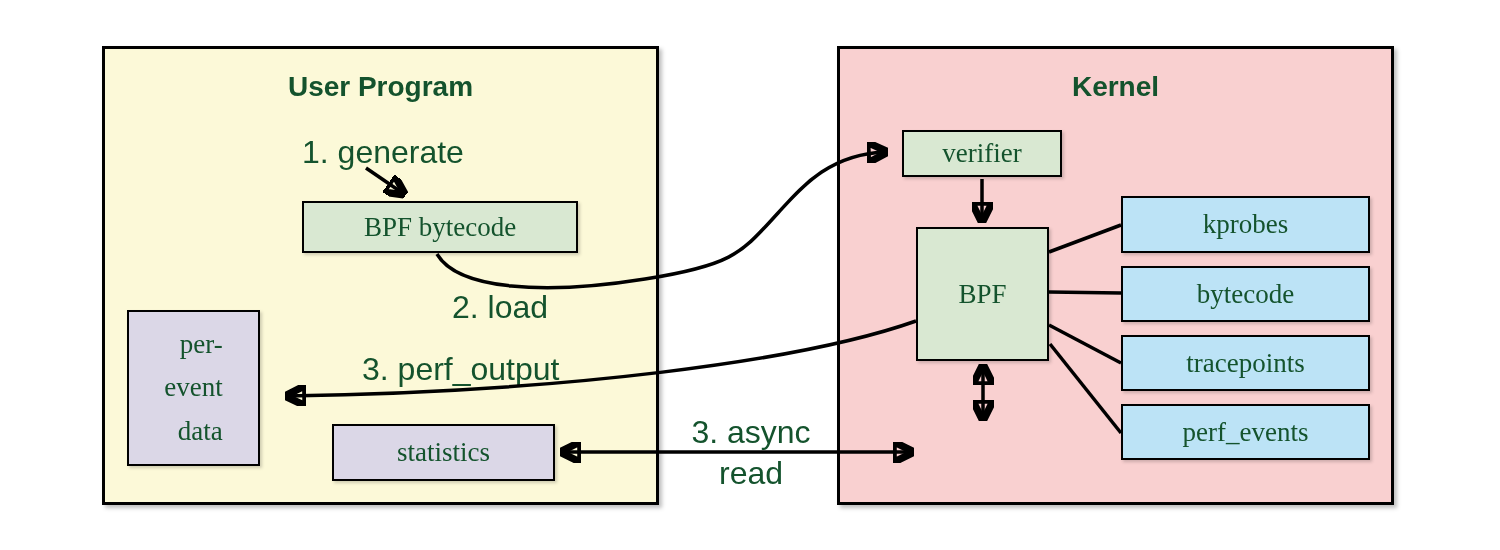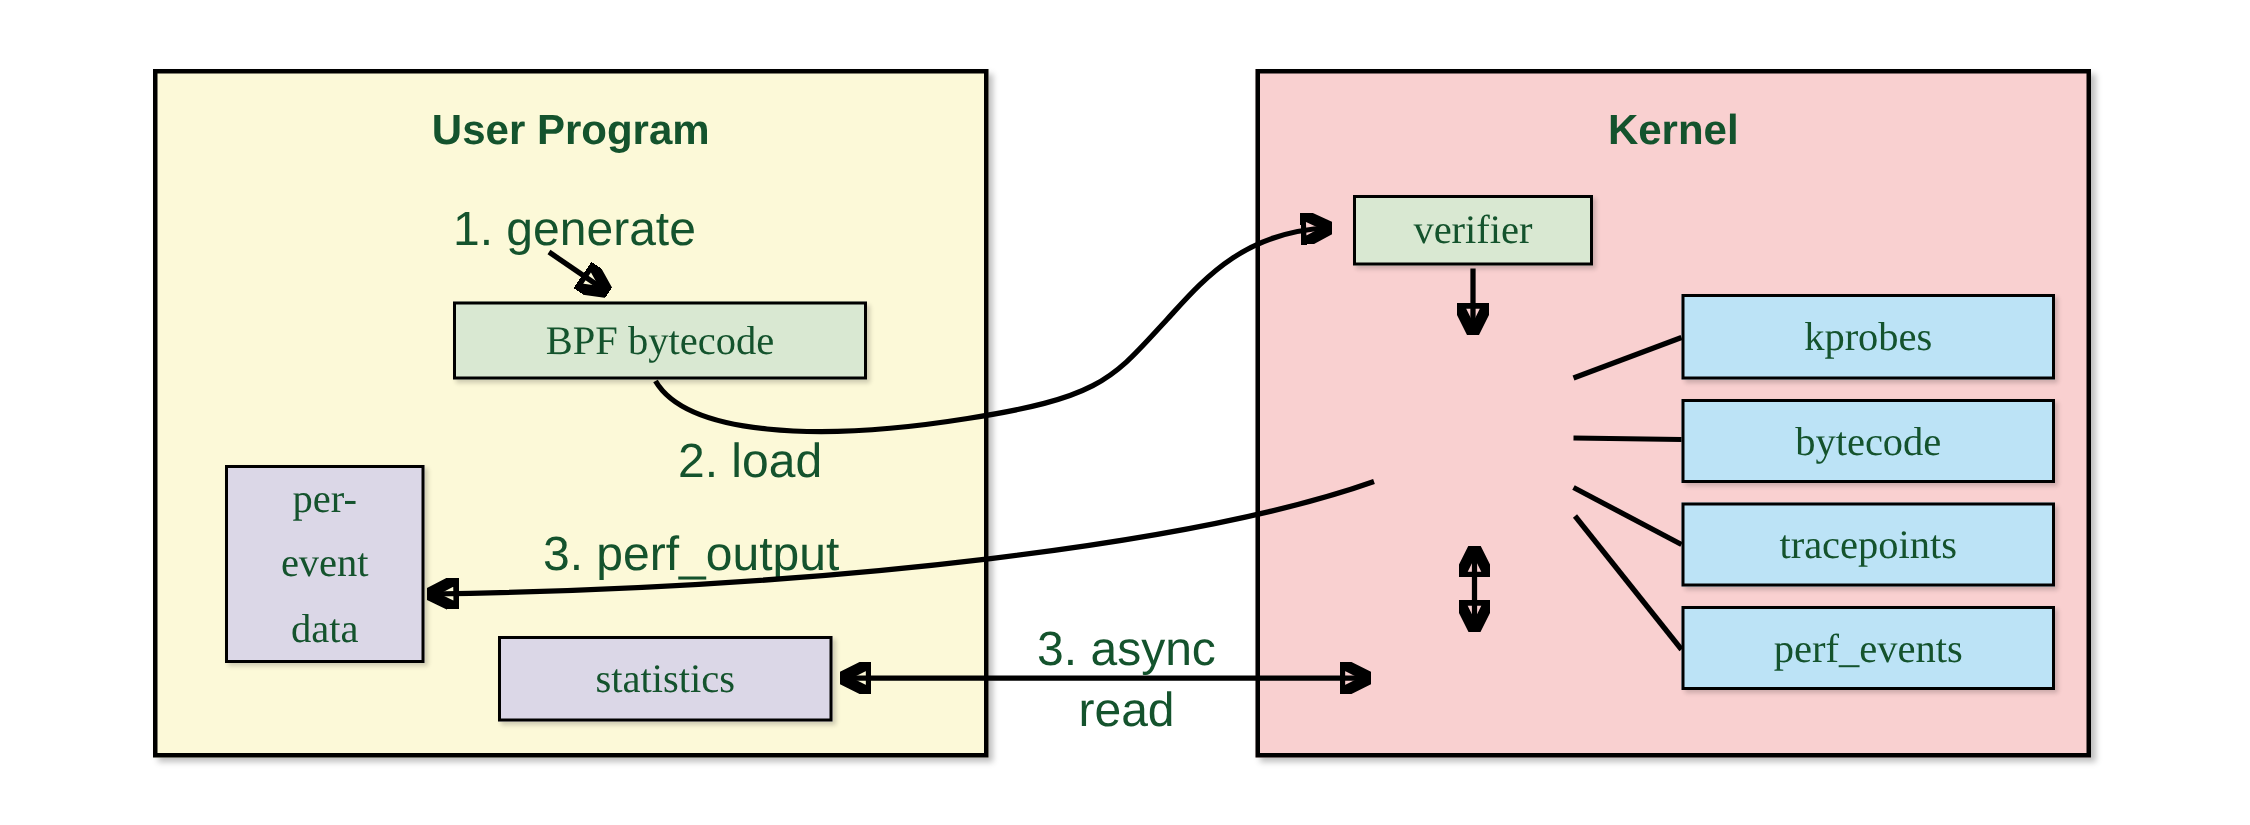--- a/index.html
+++ b/index.html
@@ -21,21 +21,21 @@
     position:absolute;box-sizing:border-box;border:2.5px solid #000;
     display:flex;align-items:center;justify-content:center;
     font-size:27px;line-height:1.2;text-align:center;
     box-shadow:2px 2px 3px rgba(0,0,0,0.18);
     font-family:Liberation Serif, serif;
   }
   .green{background:#d9e8d2;}
   .purple{background:#dbd7e7;}
   .blue{background:#bce3f6;}
   #bpf-bytecode-box{left:302px;top:201px;width:276px;height:52px;}
-  #per-event-data-box{left:150px;top:310px;width:133px;height:132px;white-space:pre-line;line-height:1.6;}
+  #per-event-data-box{left:127px;top:310px;width:133px;height:156px;white-space:pre-line;line-height:1.6;text-align:right;}
   #statistics-box{left:332px;top:424px;width:223px;height:57px;}
   #verifier-box{left:902px;top:130px;width:160px;height:47px;}
   #bpf-box{left:916px;top:227px;width:133px;height:134px;}
   #maps-box{left:917px;top:424px;width:132px;height:53px;}
   #kprobes-box{left:1121px;top:196px;width:249px;height:57px;}
   #uprobes-box{left:1121px;top:266px;width:249px;height:56px;}
   #tracepoints-box{left:1121px;top:335px;width:249px;height:56px;}
   #perf-events-box{left:1121px;top:404px;width:249px;height:56px;}
   .flabel{position:absolute;font-size:32px;white-space:nowrap;}
   #generate-label{left:302px;top:134px;}
@@ -59,20 +59,21 @@
     <div class="title">Kernel</div>
   </div>
 
   <div class="node green" id="bpf-bytecode-box">BPF bytecode</div>
   <div class="node purple" id="per-event-data-box">per-
 event
 data</div>
   <div class="node purple" id="statistics-box">statistics</div>
 
   <div class="node green" id="verifier-box">verifier</div>
+  <div class="node green" id="bpf-box">BPF</div>
 
   <div class="node blue" id="kprobes-box">kprobes</div>
   <div class="node blue" id="uprobes-box">bytecode</div>
   <div class="node blue" id="tracepoints-box">tracepoints</div>
   <div class="node blue" id="perf-events-box">perf_events</div>
 
   <div class="flabel" id="generate-label">1. generate</div>
   <div class="flabel" id="load-label">2. load</div>
   <div class="flabel" id="perf-output-label">3. perf_output</div>
   <div class="flabel" id="async-label-1">3. async</div>

